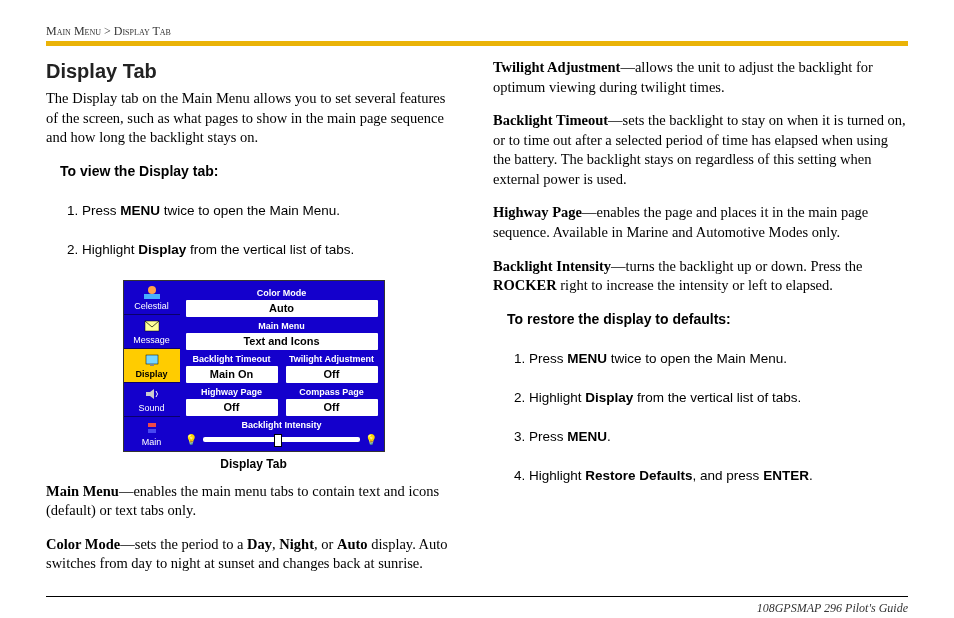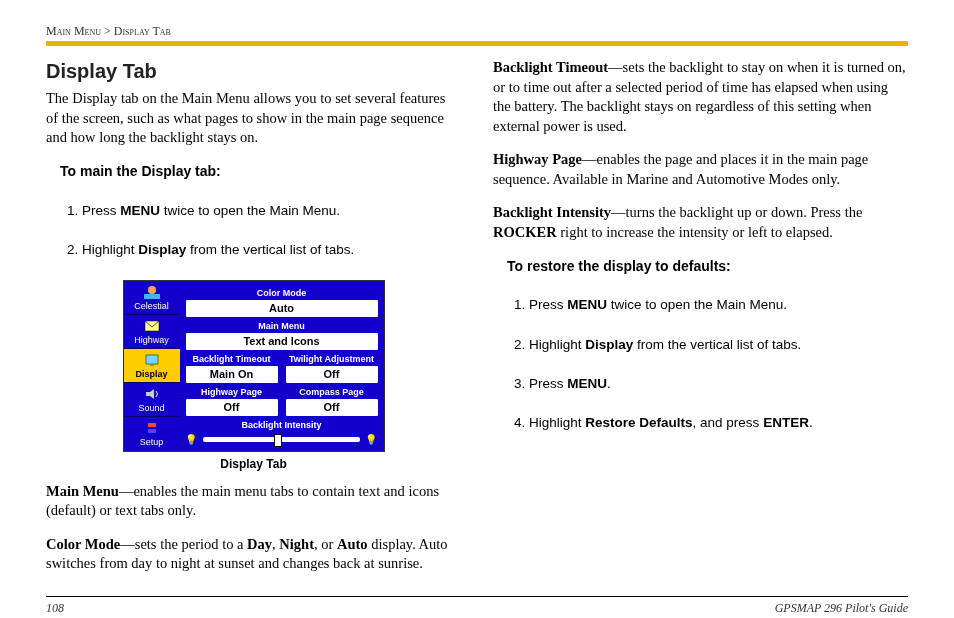--- a/index.html
+++ b/index.html
@@ -114,21 +114,21 @@
     font-size: 10px; margin-top: 2px;
   }
   .track {
     flex: 1; height: 5px; background: #fff; position: relative; border-radius: 2px;
   }
   .thumb {
     position: absolute; left: 45%; top: -3px; width: 6px; height: 11px;
     background: #fff; border: 1px solid #000;
   }
   .footer {
-    display: flex; justify-content: space-between;
+    display: flex; justify-content: flex-end;
     border-top: 1px solid #000;
     font-style: italic;
     font-size: 12px;
     color: #333;
     padding-top: 4px;
     margin-top: 8px;
   }
 </style>
 </head>
 <body>
@@ -137,63 +137,63 @@
   <div class="topbar">
     <span>Main Menu</span><span> &gt; </span><span>Display Tab</span>
   </div>
 
   <div class="columns">
 
     <div class="col">
       <h2>Display Tab</h2>
       <p>The Display tab on the Main Menu allows you to set several features of the screen, such as what pages to show in the main page sequence and how long the backlight stays on.</p>
 
-      <div class="sub">To main the Display tab:</div>
+      <div class="sub">To view the Display tab:</div>
       <ol>
         <li><span>Press </span><span class="bold">MENU</span><span> twice to open the Main Menu.</span></li>
         <li><span>Highlight </span><span class="bold">Display</span><span> from the vertical list of tabs.</span></li>
       </ol>
 
       <div class="fig-wrap">
         <div class="device">
           <div class="sidebar">
             <div class="side-item">
               <svg class="side-ico" viewBox="0 0 16 14">
                   <circle cx="8" cy="5" r="4" fill="#ffa048"></circle>
                   <rect x="0" y="9" width="16" height="5" fill="#48b0ff"></rect>
                 </svg>
               <span>Celestial</span>
             </div>
             <div class="side-item">
               <svg class="side-ico" viewBox="0 0 16 14">
                   <rect x="1" y="2" width="14" height="10" fill="#ffff99" stroke="#000" stroke-width="0.5"></rect>
                   <path d="M1 2 L8 8 L15 2" fill="none" stroke="#000" stroke-width="0.7"></path>
                 </svg>
-              <span>Highway</span>
+              <span>Message</span>
             </div>
             <div class="side-item active">
               <svg class="side-ico" viewBox="0 0 16 14">
                   <rect x="2" y="2" width="12" height="9" fill="#76d6ff" stroke="#000" stroke-width="0.5"></rect>
                   <rect x="6" y="11" width="4" height="2" fill="#888"></rect>
                 </svg>
               <span>Display</span>
             </div>
             <div class="side-item">
               <svg class="side-ico" viewBox="0 0 16 14">
                   <polygon points="2,5 6,5 10,2 10,12 6,9 2,9" fill="#ccc"></polygon>
                   <path d="M12 4 Q15 7 12 10" fill="none" stroke="#fff" stroke-width="1"></path>
                 </svg>
               <span>Sound</span>
             </div>
             <div class="side-item">
               <svg class="side-ico" viewBox="0 0 16 14">
                   <rect x="4" y="2" width="8" height="4" fill="#f04848"></rect>
                   <rect x="4" y="8" width="8" height="4" fill="#4848f0"></rect>
                 </svg>
-              <span>Setup</span>
+              <span>Main</span>
             </div>
           </div>
           <div class="main-panel">
             <div class="lbl">Color Mode</div>
             <div class="field">Auto</div>
             <div class="lbl">Main Menu</div>
             <div class="field">Text and Icons</div>
             <div class="row2">
               <div>
                 <div class="lbl">Backlight Timeout</div>
@@ -225,20 +225,21 @@
           </div>
         </div>
         <div class="fig-caption">Display Tab</div>
       </div>
 
       <p><span class="bold">Main Menu</span><span>—enables the main menu tabs to contain text and icons (default) or text tabs only.</span></p>
       <p><span class="bold">Color Mode</span><span>—sets the period to a </span><span class="bold">Day</span><span>, </span><span class="bold">Night</span><span>, or </span><span class="bold">Auto</span><span> display. Auto switches from day to night at sunset and changes back at sunrise.</span></p>
     </div>
 
     <div class="col">
+      <p><span class="bold">Twilight Adjustment</span><span>—allows the unit to adjust the backlight for optimum viewing during twilight times.</span></p>
       <p><span class="bold">Backlight Timeout</span><span>—sets the backlight to stay on when it is turned on, or to time out after a selected period of time has elapsed when using the battery. The backlight stays on regardless of this setting when external power is used.</span></p>
       <p><span class="bold">Highway Page</span><span>—enables the page and places it in the main page sequence. Available in Marine and Automotive Modes only.</span></p>
       <p><span class="bold">Backlight Intensity</span><span>—turns the backlight up or down. Press the </span><span class="bold">ROCKER</span><span> right to increase the intensity or left to elapsed.</span></p>
 
       <div class="sub">To restore the display to defaults:</div>
       <ol>
         <li><span>Press </span><span class="bold">MENU</span><span> twice to open the Main Menu.</span></li>
         <li><span>Highlight </span><span class="bold">Display</span><span> from the vertical list of tabs.</span></li>
         <li><span>Press </span><span class="bold">MENU</span><span>.</span></li>
         <li><span>Highlight </span><span class="bold">Restore Defaults</span><span>, and press </span><span class="bold">ENTER</span><span>.</span></li>

